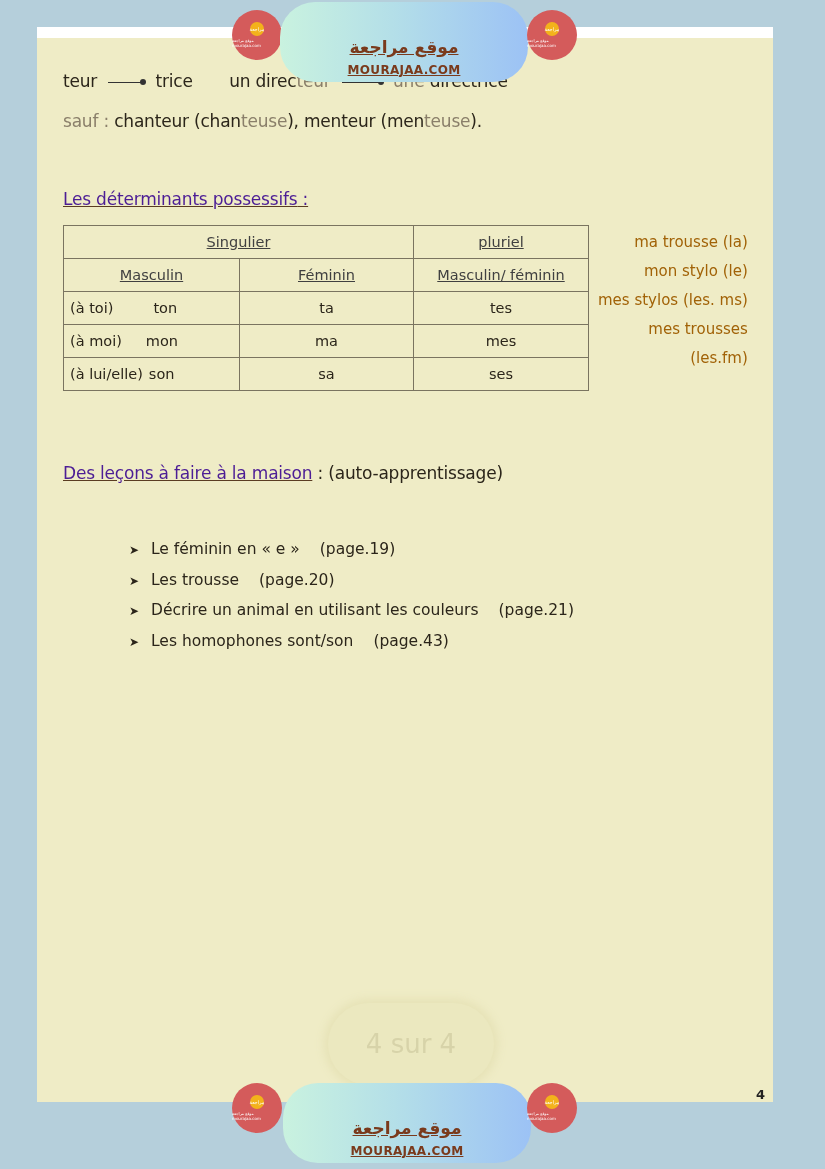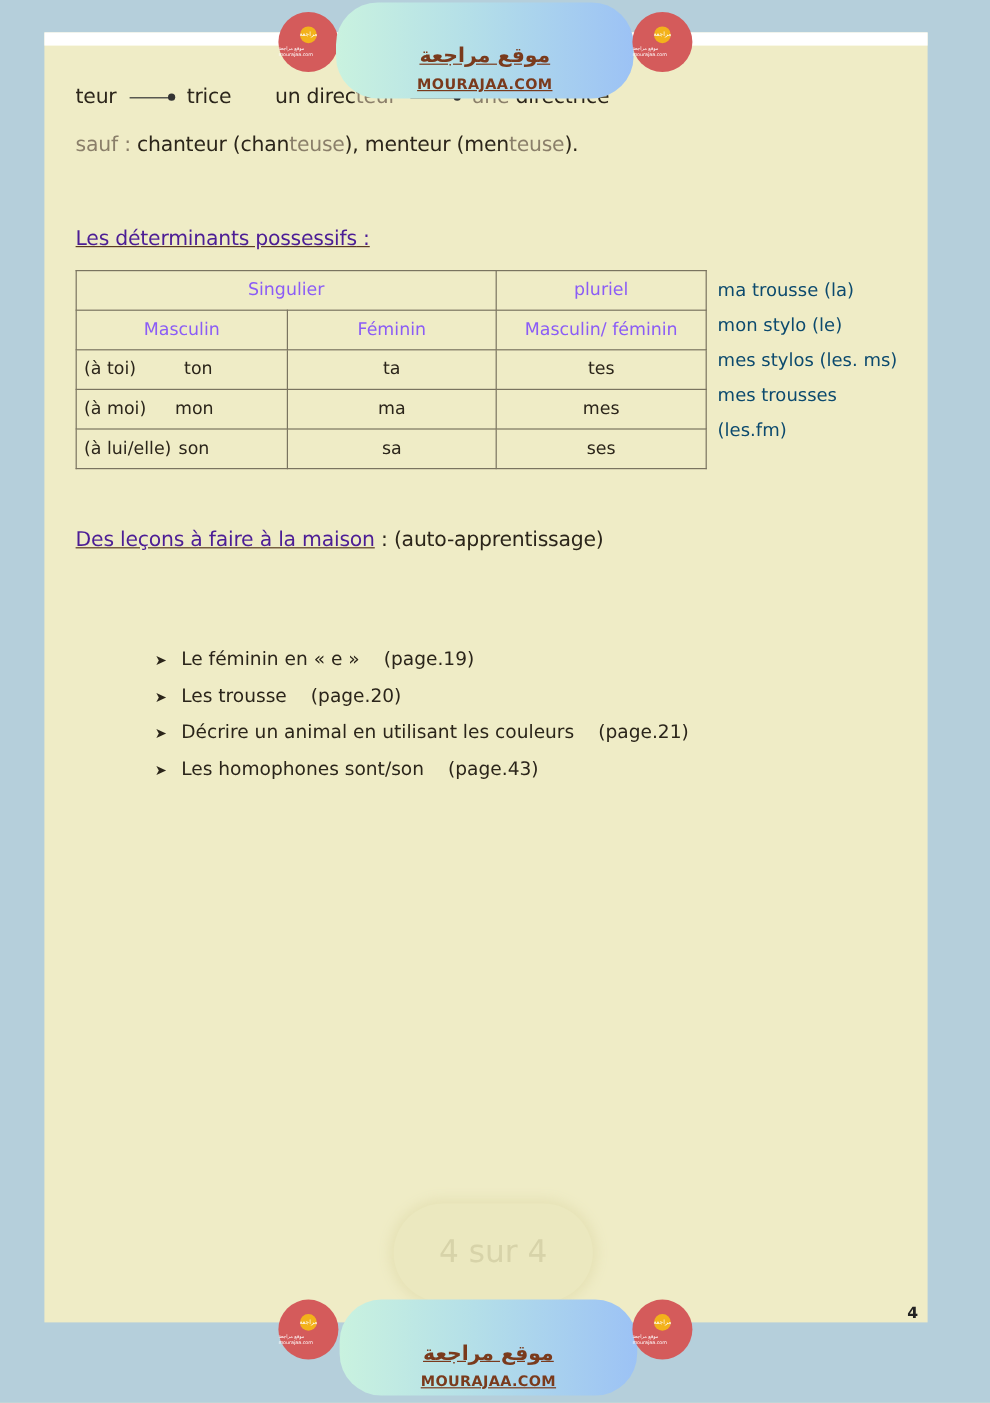--- a/index.html
+++ b/index.html
@@ -53,26 +53,28 @@
     font-size: 14.5px;
     color: #2b251a;
   }
   table.poss td {
     border: 1.5px solid #7a7460;
     height: 33px;
     padding: 0 6px;
   }
   table.poss td.c { text-align: center; }
   table.poss .hd {
-    color: #8b5cf6;
+    text-decoration: underline;
+    color: #404040;
   }
   .side-notes {
     position: absolute; left: 561px; top: 190px;
-    font-size: 15px; line-height: 29px; color: #0c4a6e;
+    font-size: 15px; line-height: 29px; color: #a16207;
     white-space: nowrap;
+    text-align: right;
   }
   .lessons {
     position: absolute; left: 92px; top: 472px;
     list-style: none;
     font-size: 15.5px; line-height: 29.5px; color: #2b251a;
     white-space: nowrap;
     margin-top: 25px;
   }
   .lessons li .bullet {
     display: inline-block; width: 22px; font-size: 12px; color: #2b251a;
@@ -167,21 +169,21 @@
     </table>
 
   <div class="side-notes">
     <div>ma trousse (la)</div>
     <div>mon stylo   (le)</div>
     <div>mes stylos  (les. ms)</div>
     <div>mes trousses</div>
     <div>(les.fm)</div>
   </div>
 
-  <div class="doc-text" style="left:26px; top:402px;">
+  <div class="doc-text" style="left:26px; top:425px;">
     <span class="heading-u">Des leçons à faire à la maison</span><span> : (auto-apprentissage)</span>
   </div>
 
   <ul class="lessons">
     <li><span class="bullet">➤</span><span>Le féminin en « e »</span><span style="display:inline-block;width:20px;"></span><span>(page.19)</span></li>
     <li><span class="bullet">➤</span><span>Les trousse</span><span style="display:inline-block;width:20px;"></span><span>(page.20)</span></li>
     <li><span class="bullet">➤</span><span>Décrire un animal en utilisant les couleurs</span><span style="display:inline-block;width:20px;"></span><span>(page.21)</span></li>
     <li><span class="bullet">➤</span><span>Les homophones sont/son</span><span style="display:inline-block;width:20px;"></span><span>(page.43)</span></li>
   </ul>
 

